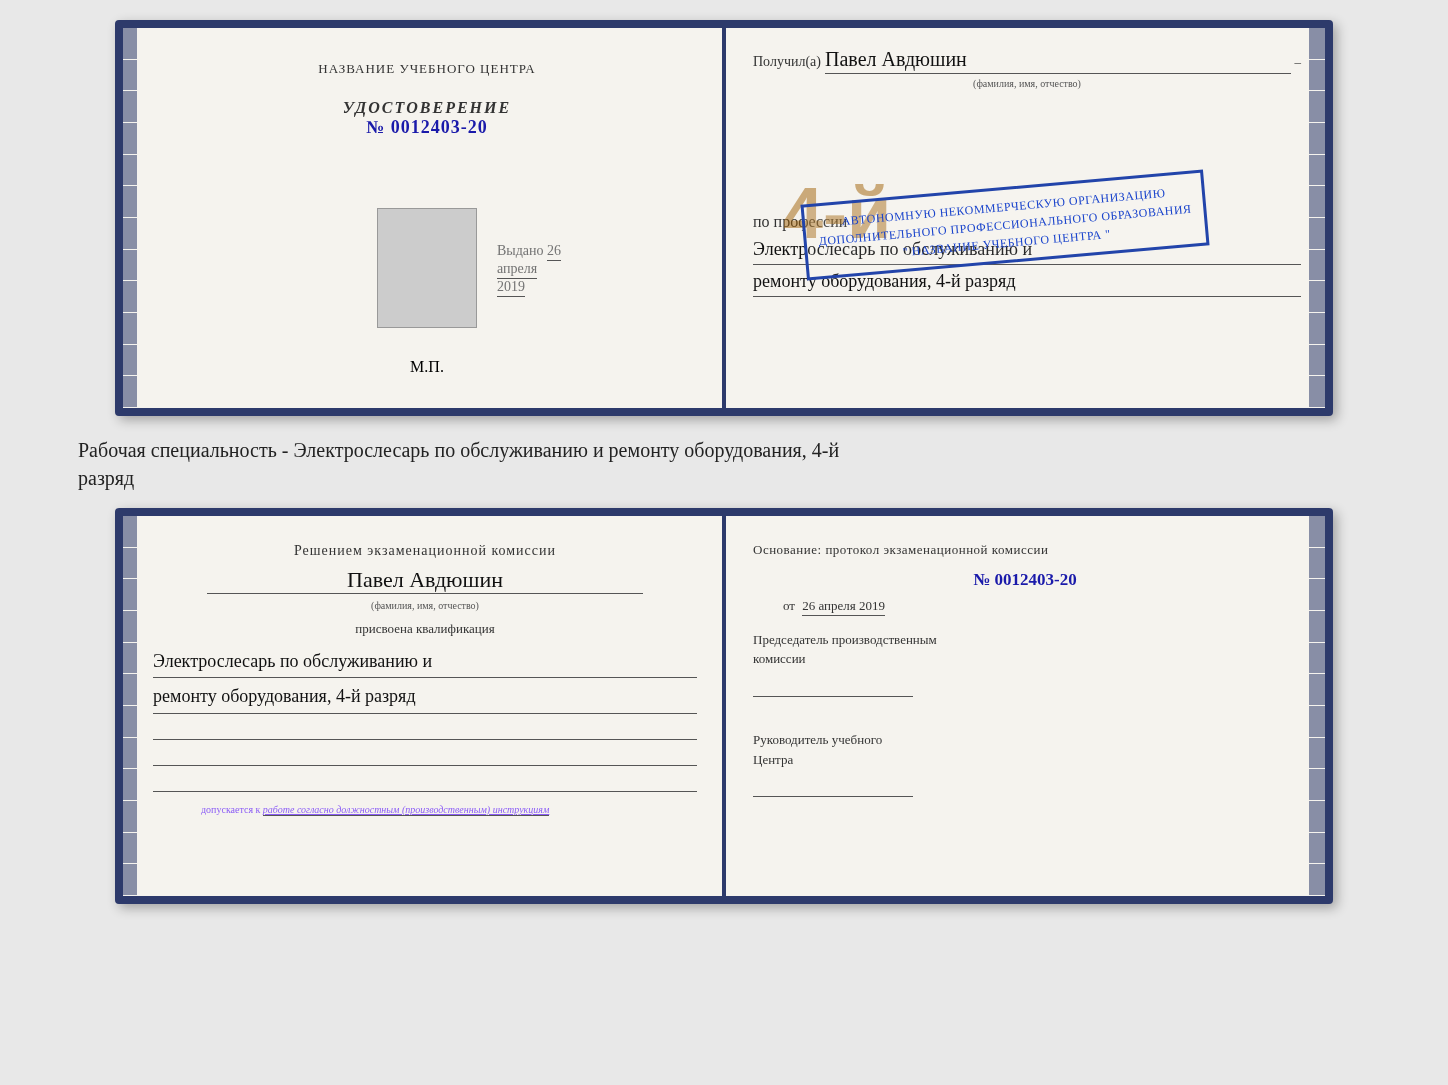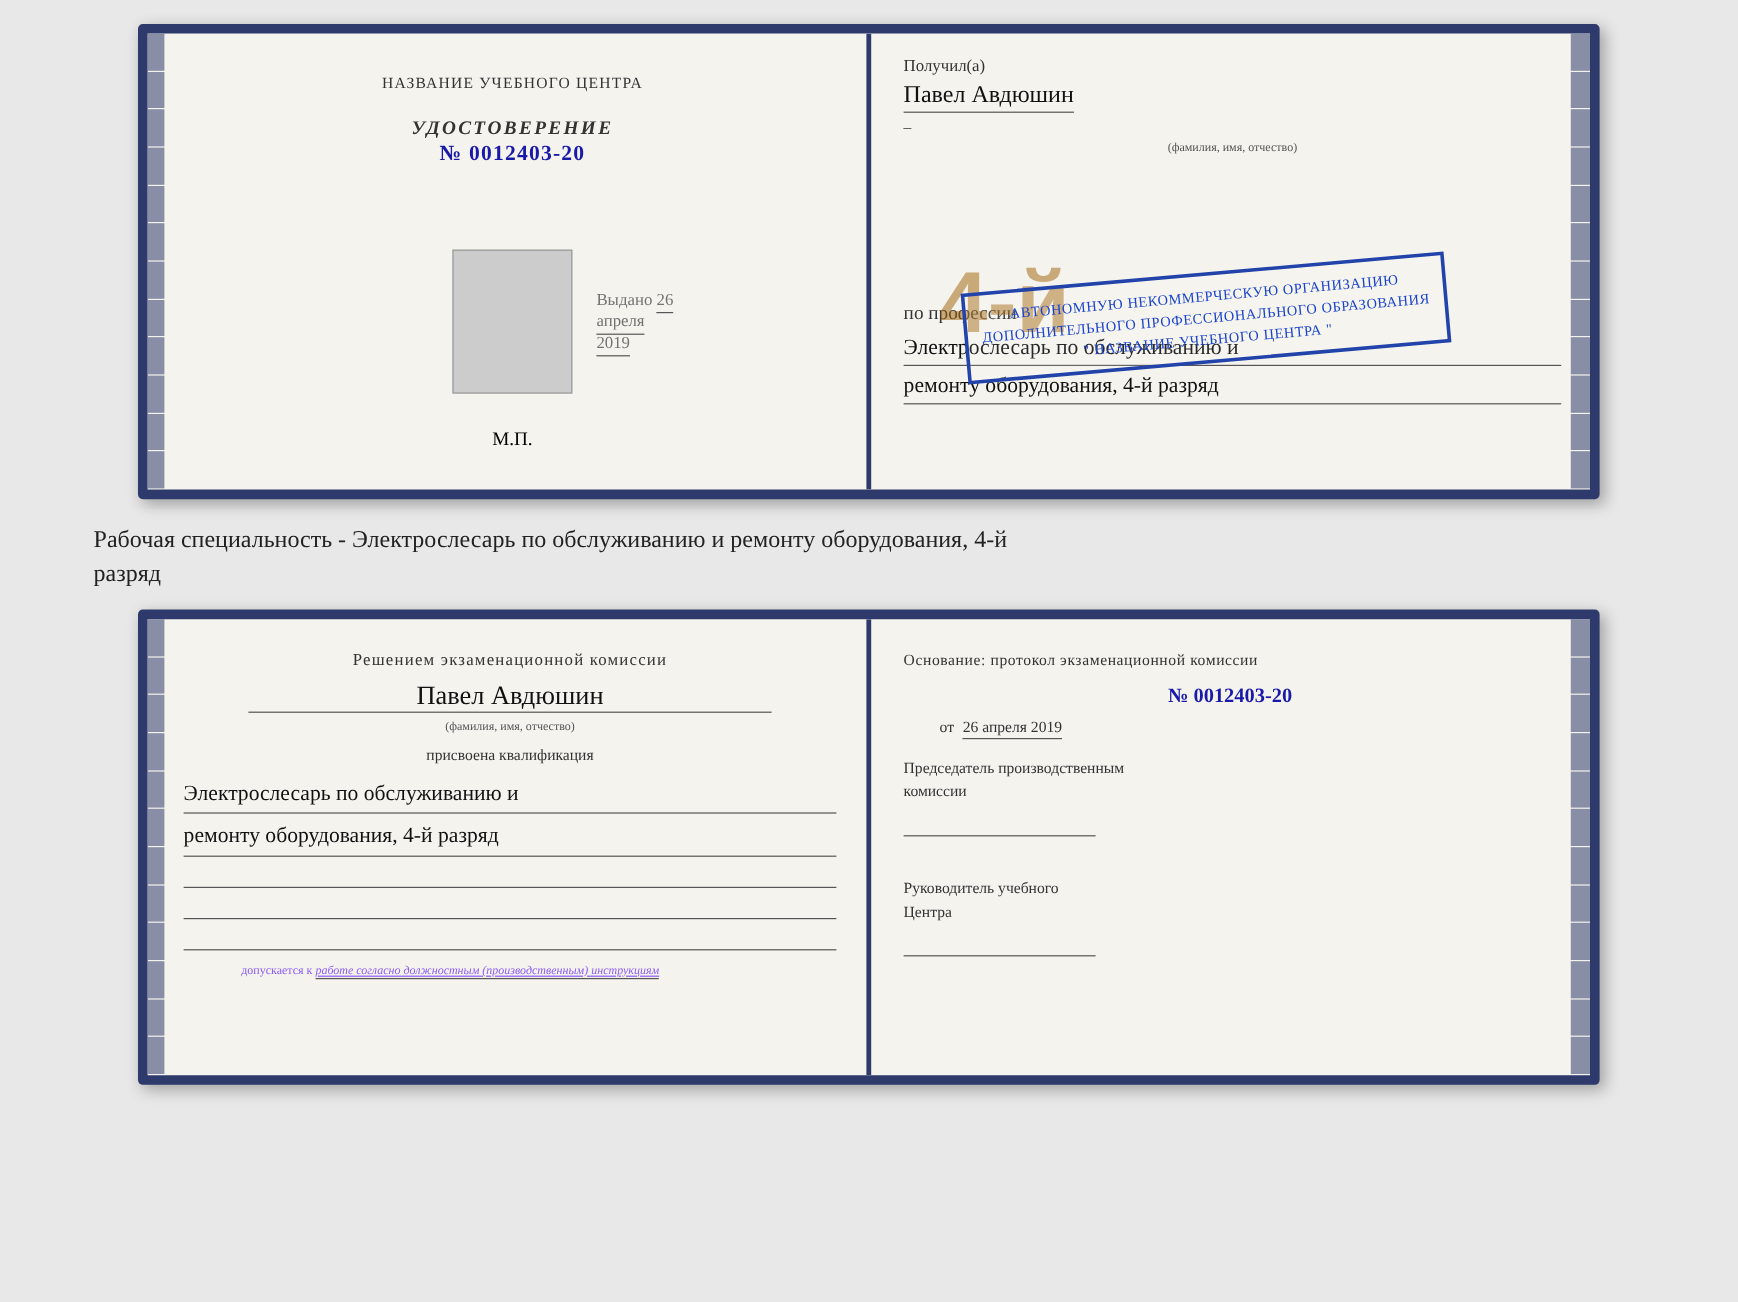--- a/index.html
+++ b/index.html
@@ -100,21 +100,20 @@
       position: relative;
     }
 
     .poluchil-line {
       font-size: 14px;
       color: #333;
       margin-bottom: 4px;
       display: flex;
       align-items: baseline;
       gap: 4px;
-      flex-direction: column;
     }
 
     .handwritten-name {
       font-family: 'Segoe Script', 'Brush Script MT', cursive;
       font-size: 20px;
       color: #111;
       border-bottom: 1px solid #555;
       padding-bottom: 2px;
       flex: 1;
     }

